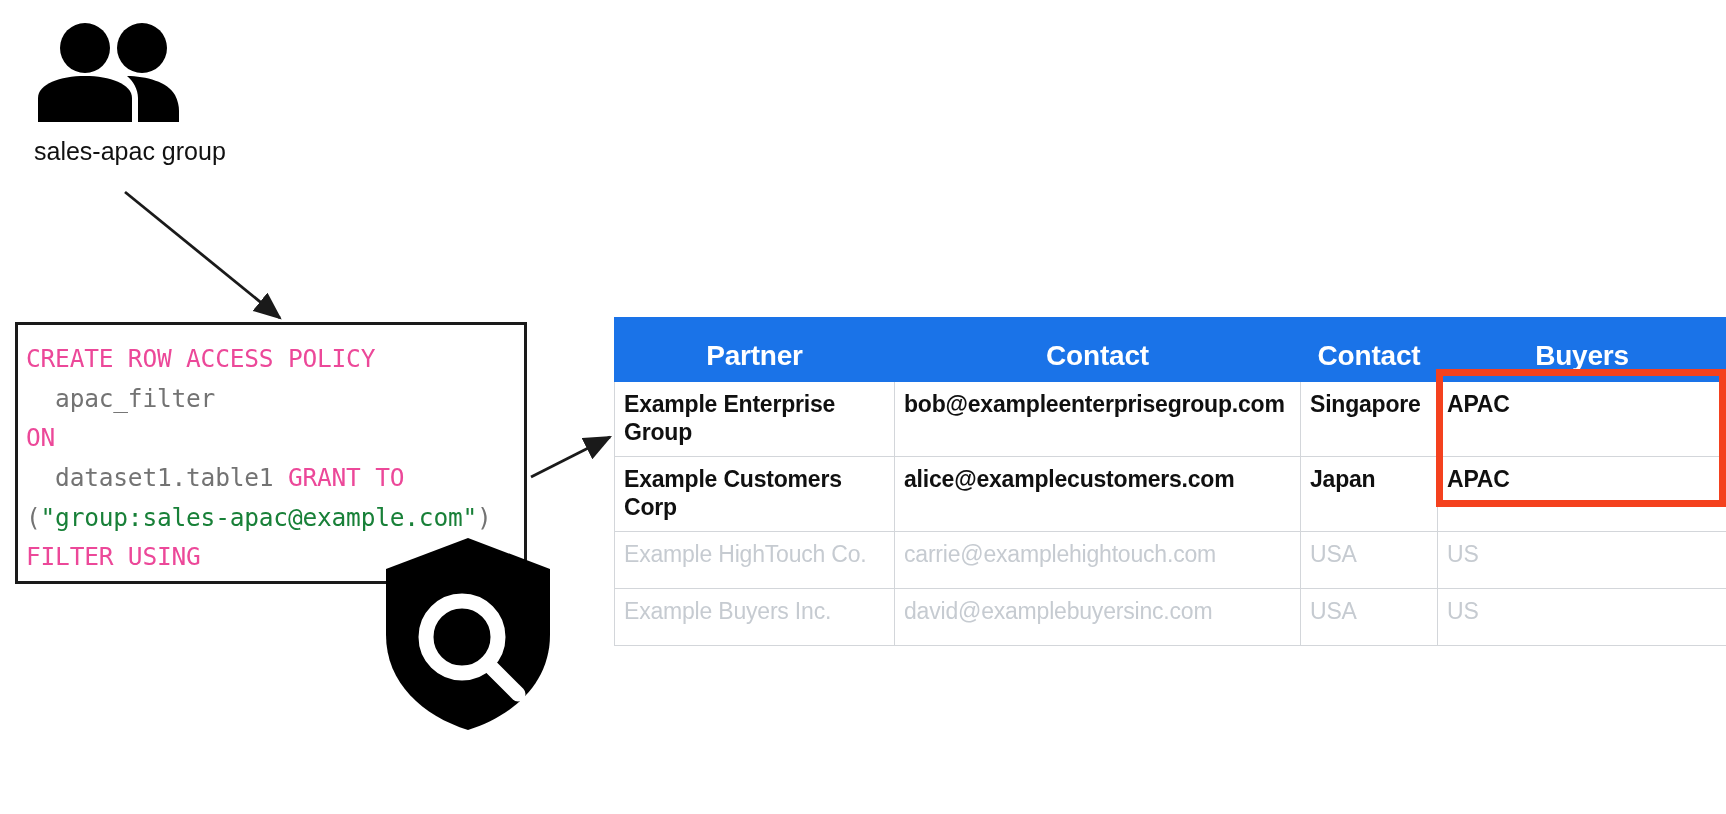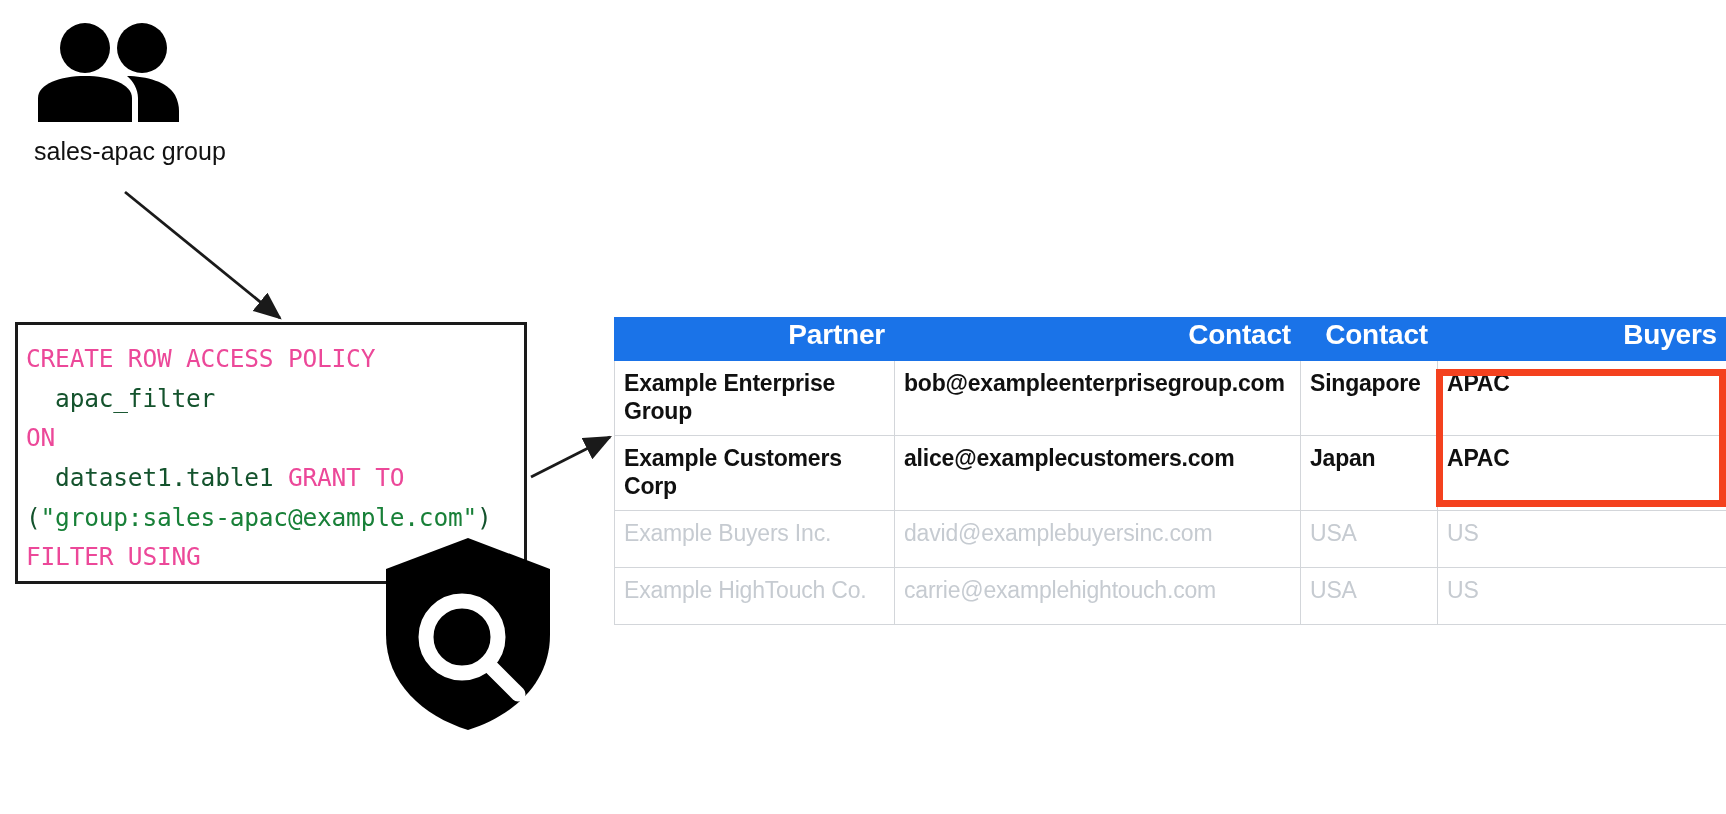--- a/index.html
+++ b/index.html
@@ -64,21 +64,21 @@
     padding: 14px 6px 6px 8px;
     font-family: "DejaVu Sans Mono", "Liberation Mono", monospace;
     font-size: 24.5px;
     line-height: 1.62;
     color: #3c4043;
     white-space: pre;
     letter-spacing: -0.2px;
   }
   .kw  { color: #ec4899; }
   .str { color: #188038; }
-  .pln { color: #14532d; }
+  .pln { color: #737373; }
 
   
   #shield-icon {
     position: absolute;
     left: 382px;
     top: 536px;
     width: 172px;
     height: 196px;
   }
 
@@ -95,22 +95,22 @@
   #partner-table col.c-partner { width: 280px; }
   #partner-table col.c-contact { width: 406px; }
   #partner-table col.c-country { width: 137px; }
   #partner-table col.c-region  { width: 289px; }
 
   #partner-table thead th {
     background: #1a73e8;
     color: #ffffff;
     font-size: 28px;
     font-weight: bold;
-    text-align: right;
-    padding: 1px 9px 9px 9px;
+    text-align: center;
+    padding: 22px 9px 9px 9px;
     height: 42px;
     vertical-align: middle;
     border: 1px solid #1a73e8;
     box-sizing: border-box;
     letter-spacing: -0.2px;
   }
 
   #partner-table tbody td {
     border: 1px solid #d3d6da;
     padding: 8px 9px 10px 9px;
@@ -206,27 +206,27 @@
       <td>Singapore</td>
       <td>APAC</td>
     </tr>
     <tr class="row-active">
       <td>Example Customers Corp</td>
       <td>alice@examplecustomers.com</td>
       <td>Japan</td>
       <td>APAC</td>
     </tr>
     <tr class="row-muted">
+      <td>Example HighTouch Co.</td>
+      <td>carrie@examplehightouch.com</td>
+      <td>USA</td>
+      <td>US</td>
+    </tr>
+    <tr class="row-muted">
       <td>Example Buyers Inc.</td>
       <td>david@examplebuyersinc.com</td>
       <td>USA</td>
       <td>US</td>
     </tr>
-    <tr class="row-muted">
-      <td>Example HighTouch Co.</td>
-      <td>carrie@examplehightouch.com</td>
-      <td>USA</td>
-      <td>US</td>
-    </tr>
   </tbody>
 </table>
 
 <div id="region-highlight"></div>
 
 </body></html>

